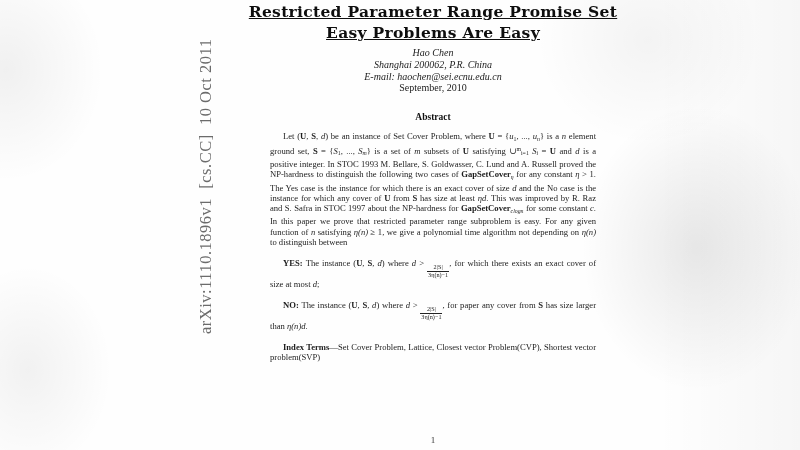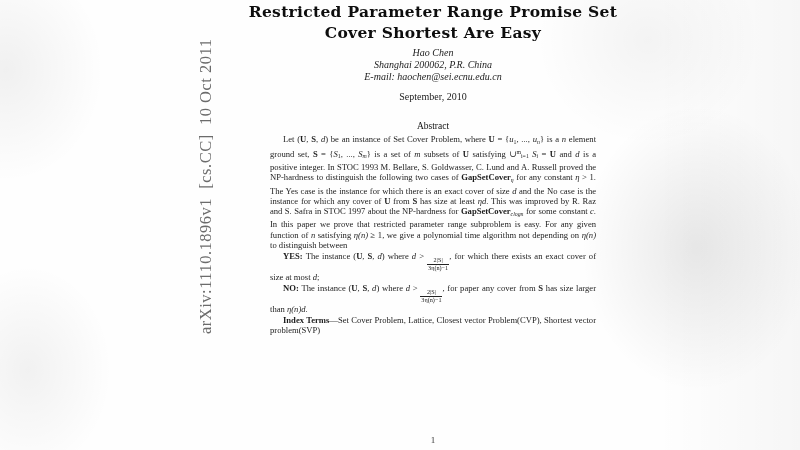--- a/index.html
+++ b/index.html
@@ -19,49 +19,49 @@
     position:absolute;left:196px;top:334px;
     transform:rotate(-90deg);transform-origin:0 0;
     font-family:"Liberation Serif","DejaVu Serif",serif;
     font-size:16.5px;letter-spacing:0.5px;white-space:pre;color:#6b6b6b;
   }
   .page{
     position:absolute;left:208px;top:0;width:450px;height:450px;
   }
   .title-block{margin-top:2px;text-align:center;
     font-family:"DejaVu Serif",serif;font-weight:bold;font-size:15.5px;
-    line-height:20.5px;color:#0e0e0e;letter-spacing:0.3px;}
+    line-height:20.5px;color:#0e0e0e;letter-spacing:0.3px;text-decoration:underline;}
   .author-block{margin-top:4px;text-align:center;font-size:10px;line-height:11.8px;color:#222;font-style:italic;}
-  .date-line{margin-top:9px;text-align:center;font-size:10px;color:#222;}
+  .date-line{text-align:center;font-size:10px;color:#222;}
   .abstract{width:326px;margin:19px auto 0;}
-  .abs-heading{text-align:center;font-weight:normal;font-size:9.5px;margin-bottom:3px;color:#111;}
+  .abs-heading{text-align:center;font-weight:bold;font-size:9.5px;margin-bottom:9px;color:#111;}
   .abs-body{font-size:8.6px;line-height:10.4px;text-align:justify;color:#1c1c1c;}
   .para{text-indent:13px;}
-  .para + .para{margin-top:0;}
+  .para + .para{margin-top:10px;}
   .s-b{font-weight:bold;}
   .s-i{font-style:italic;}
   .s-sub{font-size:0.68em;vertical-align:-0.28em;}
   .s-isub{font-size:0.68em;vertical-align:-0.28em;font-style:italic;}
   .s-sup{font-size:0.68em;vertical-align:0.45em;}
   .frac{display:inline-flex;flex-direction:column;align-items:center;
     font-size:0.72em;line-height:1.12;vertical-align:-0.62em;text-indent:0;}
   .frac .den{border-top:0.7px solid #222;padding:0 1px;}
   .page-number{position:absolute;bottom:5px;left:0;width:100%;text-align:center;
     font-size:9px;color:#333;}
 </style>
 </head>
 <body>
 
 <div class="arxiv-stamp">arXiv:1110.1896v1  [cs.CC]  10 Oct 2011</div>
 
 <div class="page">
 
   <div class="title-block">
     <div>Restricted Parameter Range Promise Set</div>
-    <div>Cover Shortest Are Easy</div>
+    <div>Easy Problems Are Easy</div>
   </div>
 
   <div class="author-block">
     <div>Hao Chen</div>
     <div>Shanghai 200062, P.R. China</div>
     <div>E-mail: haochen@sei.ecnu.edu.cn</div>
   </div>
 
   <div class="date-line">September, 2010</div>
 

